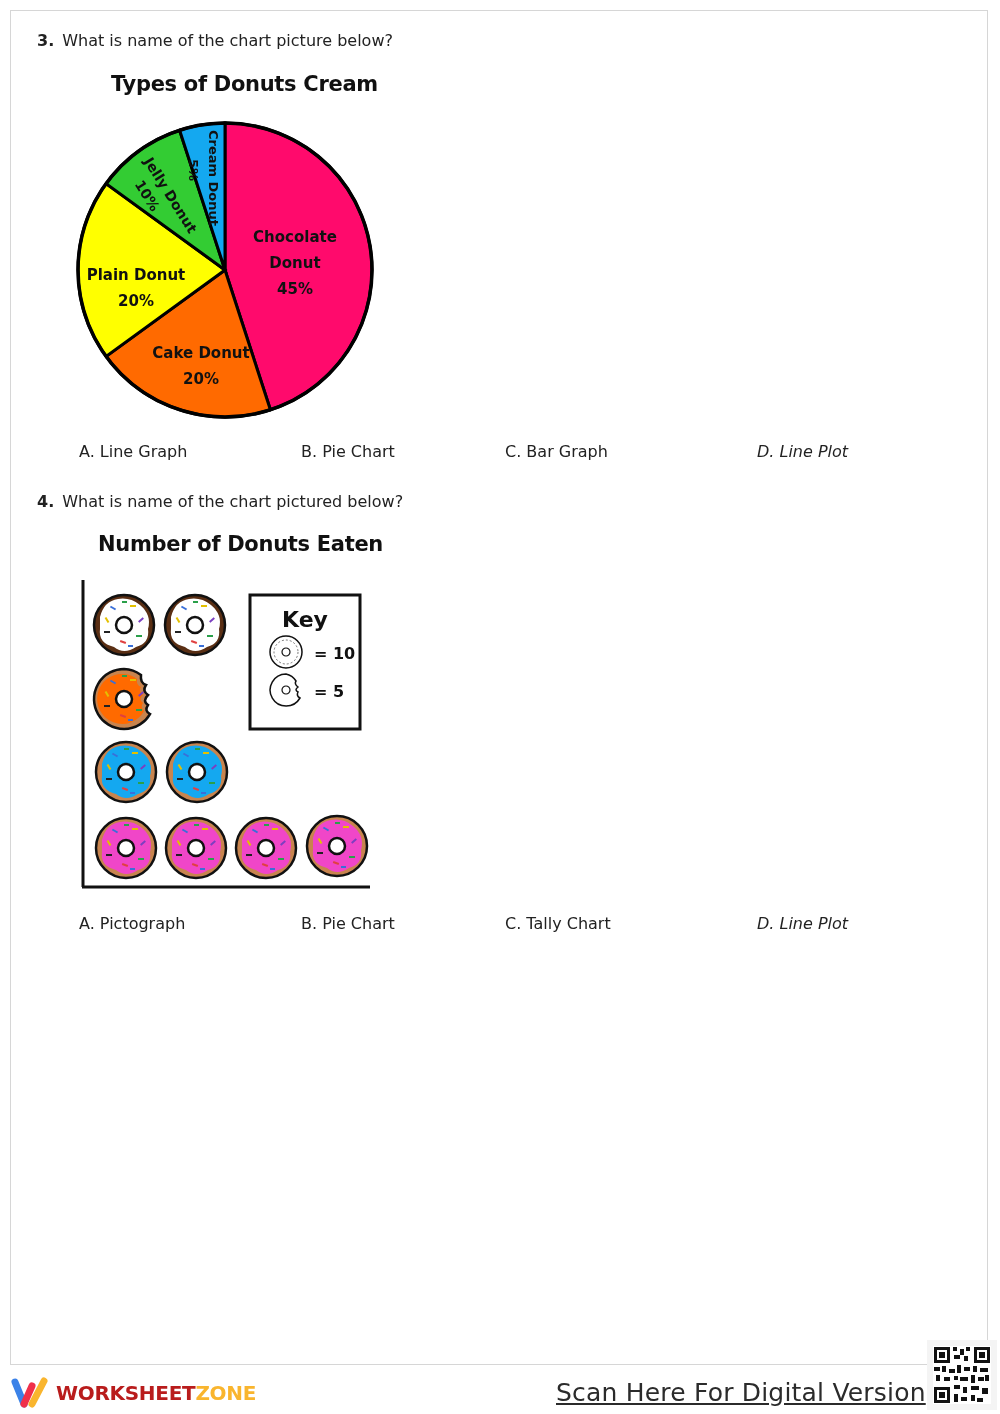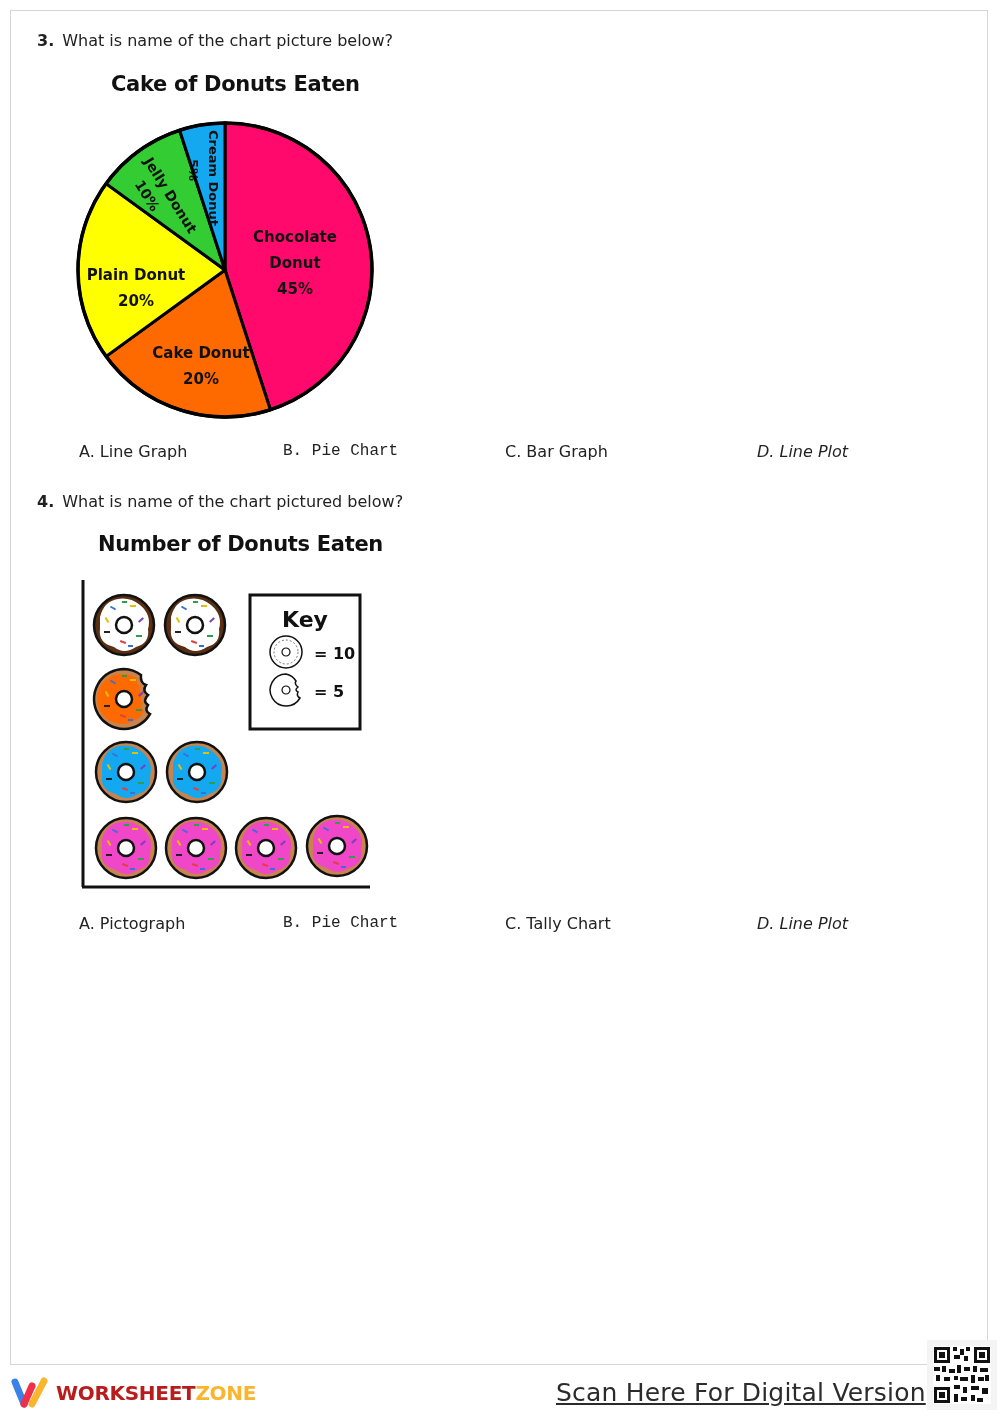--- a/index.html
+++ b/index.html
@@ -9,40 +9,40 @@
     .question .num { font-weight: bold; font-size: 16px; margin-right: 8px; }
     .q3 { top: 31px; }
     .q4 { top: 492px; }
     .chart-title { position: absolute; font-family: "DejaVu Sans", sans-serif; font-weight: bold; font-size: 21px; color: #111; letter-spacing: -0.3px; }
     .pie-title { left: 111px; top: 72px; }
     .picto-title { left: 98px; top: 532px; }
     .pie-wrap { position: absolute; left: 75px; top: 120px; width: 300px; height: 300px; }
     .pie-label { font-family: "DejaVu Sans", sans-serif; font-weight: bold; font-size: 15px; fill: #111; }
     .options { position: absolute; left: 61px; width: 800px; height: 24px; font-size: 16px; color: #222; }
     .options span { position: absolute; top: 0; }
-    .opt-a { left: 0; margin-left: 18px; } .opt-b { left: 222px; font-family: Liberation Mono, monospace; } .opt-c { left: 444px; } .opt-d { left: 696px; font-style: italic; }
+    .opt-a { left: 0; margin-left: 18px; } .opt-b { left: 240px; } .opt-c { left: 444px; } .opt-d { left: 696px; font-style: italic; }
     .opts3 { top: 442px; }
     .opts4 { top: 914px; }
     .picto-wrap { position: absolute; left: 78px; top: 575px; width: 300px; height: 320px; }
     .footer-logo { position: absolute; left: 10px; top: 1376px; height: 34px; display: flex; align-items: center; }
     .logo-text { font-family: "DejaVu Sans", sans-serif; font-weight: bold; font-size: 20px; letter-spacing: -0.3px; margin-left: 6px; }
     .logo-ws { color: #b91c1c; }
     .logo-zone { color: #f9b52e; }
     .scan-text { position: absolute; left: 556px; top: 1378px; font-size: 25px; color: #2b2b2b; font-family: "DejaVu Sans", sans-serif; letter-spacing: 0.2px; text-decoration: underline; }
     .qr { position: absolute; left: 927px; top: 1340px; width: 70px; height: 70px; background: #f4f4f4; }
   </style>
 </head>
 <body>
 
 <div class="page-border"></div>
 
 <div class="question q3">
   <span class="num">3.</span><span>What is name of the chart picture below?</span>
 </div>
-<div class="chart-title pie-title">Cake of Donuts Eaten</div>
+<div class="chart-title pie-title">Types of Donuts Cream</div>
 
 <div class="pie-wrap">
   <svg width="300" height="300" viewBox="0 0 300 300">
 
     <path d="M150,150 L150,3 A147,147 0 0,1 195.4,289.8 Z" fill="#ff0a6c" stroke="#000" stroke-width="3"></path>
 
     <path d="M150,150 L195.4,289.8 A147,147 0 0,1 31.1,236.4 Z" fill="#ff6a00" stroke="#000" stroke-width="3"></path>
 
     <path d="M150,150 L31.1,236.4 A147,147 0 0,1 31.1,63.6 Z" fill="#ffff00" stroke="#000" stroke-width="3"></path>
 

